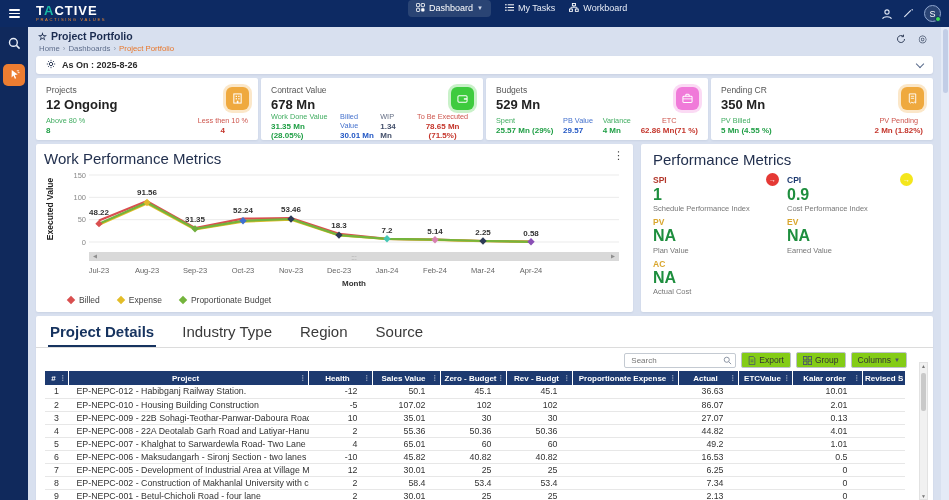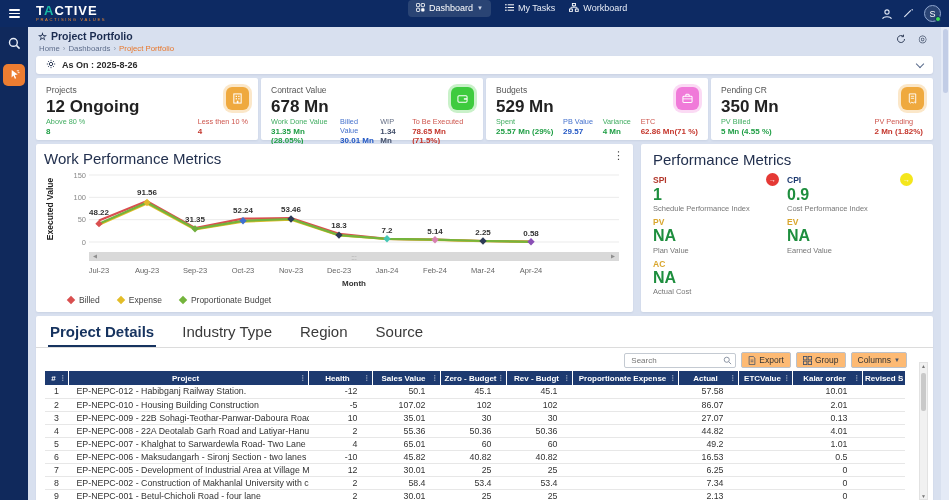--- a/index.html
+++ b/index.html
@@ -37,29 +37,29 @@
   .crumb-active{color:#e8762a}
   .crumb-icons{display:flex;gap:12px;margin-top:4px;margin-right:4px;color:#33415c}
   .ason{margin:1px 8px 0;background:#fff;border-radius:3px;height:18px;display:flex;align-items:center;padding:0 10px;box-shadow:0 1px 2px rgba(20,40,90,.08)}
   .ason-text{font-size:9px;font-weight:bold;color:#2b2b2b;margin-left:6px}
   .ason .chev{margin-left:auto;width:6px;height:6px;border-right:1.4px solid #5a6b8c;border-bottom:1.4px solid #5a6b8c;transform:rotate(45deg);margin-top:-3px}
 
   
   .kpi-row{display:flex;gap:3px;margin:4px 8px 0}
   .kpi-card{flex:1;background:#fff;border-radius:2px;height:62px;position:relative;padding:7px 10px 5px;display:flex;flex-direction:column;box-shadow:0 1px 2px rgba(20,40,90,.07)}
   .kpi-title{font-size:8.5px;color:#555}
-  .kpi-value{font-size:17px;font-weight:bold;color:#222;margin-top:2px}
+  .kpi-value{font-size:13px;font-weight:bold;color:#222;margin-top:2px}
   .kpi-icon{position:absolute;top:9px;right:9px;width:23px;height:23px;border-radius:6px;display:flex;align-items:center;justify-content:center}
   .ic-orange{background:#efa93e;box-shadow:0 0 0 3px rgba(239,169,62,.28)}
   .ic-green{background:#3ecb3e;box-shadow:0 0 0 3px rgba(62,203,62,.28)}
   .ic-pink{background:#f07ad9;box-shadow:0 0 0 3px rgba(240,122,217,.28)}
   .kpi-stats{display:flex;justify-content:space-between;margin-top:auto;gap:4px}
   .stat-label{font-size:7.3px;opacity:.85}
   .stat-value{font-size:8px;font-weight:bold;margin-top:1px}
-  .kpi-stats .stat:last-child{text-align:left}
+  .kpi-stats .stat:last-child{text-align:center}
 
   
   .charts-row{display:flex;gap:8px;margin:4px 8px 0}
   .chart-card{width:597px;background:#fff;border-radius:2px;height:168px;position:relative;padding:6px 8px;box-shadow:0 1px 2px rgba(20,40,90,.07)}
   .card-title{font-size:15px;font-weight:normal;color:#22304e}
   .kebab{position:absolute;top:5px;right:9px;color:#444;font-size:11px;cursor:pointer}
   .legend{display:flex;gap:18px;margin:4px 0 0 24px;align-items:flex-start}
   .legend-item{display:flex;align-items:center;gap:5px;font-size:8.5px;color:#444;cursor:pointer}
   .lg-marker{width:6px;height:6px;transform:rotate(45deg);display:inline-block}
   .perf-card{flex:1;background:#fff;border-radius:2px;height:168px;padding:7px 12px;box-shadow:0 1px 2px rgba(20,40,90,.07)}
@@ -74,21 +74,21 @@
 
   
   .table-card{margin:4px 8px 0;background:#fff;border-radius:2px;position:relative;height:186px;overflow:hidden;box-shadow:0 1px 2px rgba(20,40,90,.07)}
   .tabs{display:flex;gap:24px;padding:4px 12px 0;border-bottom:1px solid #dcdcdc}
   .tab{font-size:15px;color:#3a3a3a;padding:3px 2px 5px;cursor:pointer;white-space:nowrap}
   .tab.active{color:#16335f;font-weight:bold;border-bottom:2px solid #16335f}
   .toolbar{display:flex;justify-content:flex-end;align-items:flex-end;gap:5px;padding:4px 26px 3px 10px}
   .search-box{position:relative}
   .search-box input{width:112px;height:15px;font-size:8px;border:1px solid #c4cad2;border-radius:2px;padding:0 16px 0 6px;color:#333;outline:none}
   .search-box svg{position:absolute;right:4px;top:3px}
-  .tb-btn{height:16px;display:flex;align-items:center;gap:3px;background:#fdba74;border:1px solid #bcc2cb;border-radius:2px;font-size:8.5px;color:#333;padding:0 6px;cursor:pointer}
+  .tb-btn{height:16px;display:flex;align-items:center;gap:3px;background:#84cc16;border:1px solid #bcc2cb;border-radius:2px;font-size:8.5px;color:#333;padding:0 6px;cursor:pointer}
   table{border-collapse:collapse;table-layout:fixed;width:860px;margin-left:8px}
   th{background:#1d3a70;color:#fff;font-size:8px;font-weight:bold;height:14px;padding:0 8px 0 2px;border-left:1px solid rgba(255,255,255,.18);white-space:nowrap;overflow:hidden;position:relative;text-align:center}
   th .th-menu{position:absolute;right:2px;top:2.5px;font-size:6.5px;opacity:.75}
   td{font-size:8.8px;color:#333;height:13px;padding:0 3px;border-bottom:1px solid #e7e7e7;white-space:nowrap;overflow:hidden}
   td.r{text-align:right;padding-right:15px}
   td.c{text-align:center}
   td.l{text-align:left;padding-left:8px}
   .grid-vscroll{position:absolute;right:5px;top:46px;bottom:2px;width:9px;background:#f1f1f1;border:1px solid #e2e2e2;display:flex;flex-direction:column;align-items:center;font-size:5px;color:#777;cursor:pointer}
   .gs-thumb{width:5px;height:38px;background:#c9c9c9;border-radius:2px;margin-top:4px}
   .gs-down{margin-top:auto}
@@ -490,21 +490,21 @@
         </thead>
       <tbody id="grid-body">
           <tr>
             <td class="c">1</td>
             <td class="l">EP-NEPC-012 - Habibganj Railway Station.</td>
             <td class="r">-12</td>
             <td class="r">50.1</td>
             <td class="r">45.1</td>
             <td class="r">45.1</td>
             <td class="r"></td>
-            <td class="r">57.58</td>
+            <td class="r">36.63</td>
             <td class="r"></td>
             <td class="r">10.01</td>
             <td class="r"></td>
           </tr>
           <tr>
             <td class="c">2</td>
             <td class="l">EP-NEPC-010 - Housing Building Construction</td>
             <td class="r">-5</td>
             <td class="r">107.02</td>
             <td class="r">102</td>

